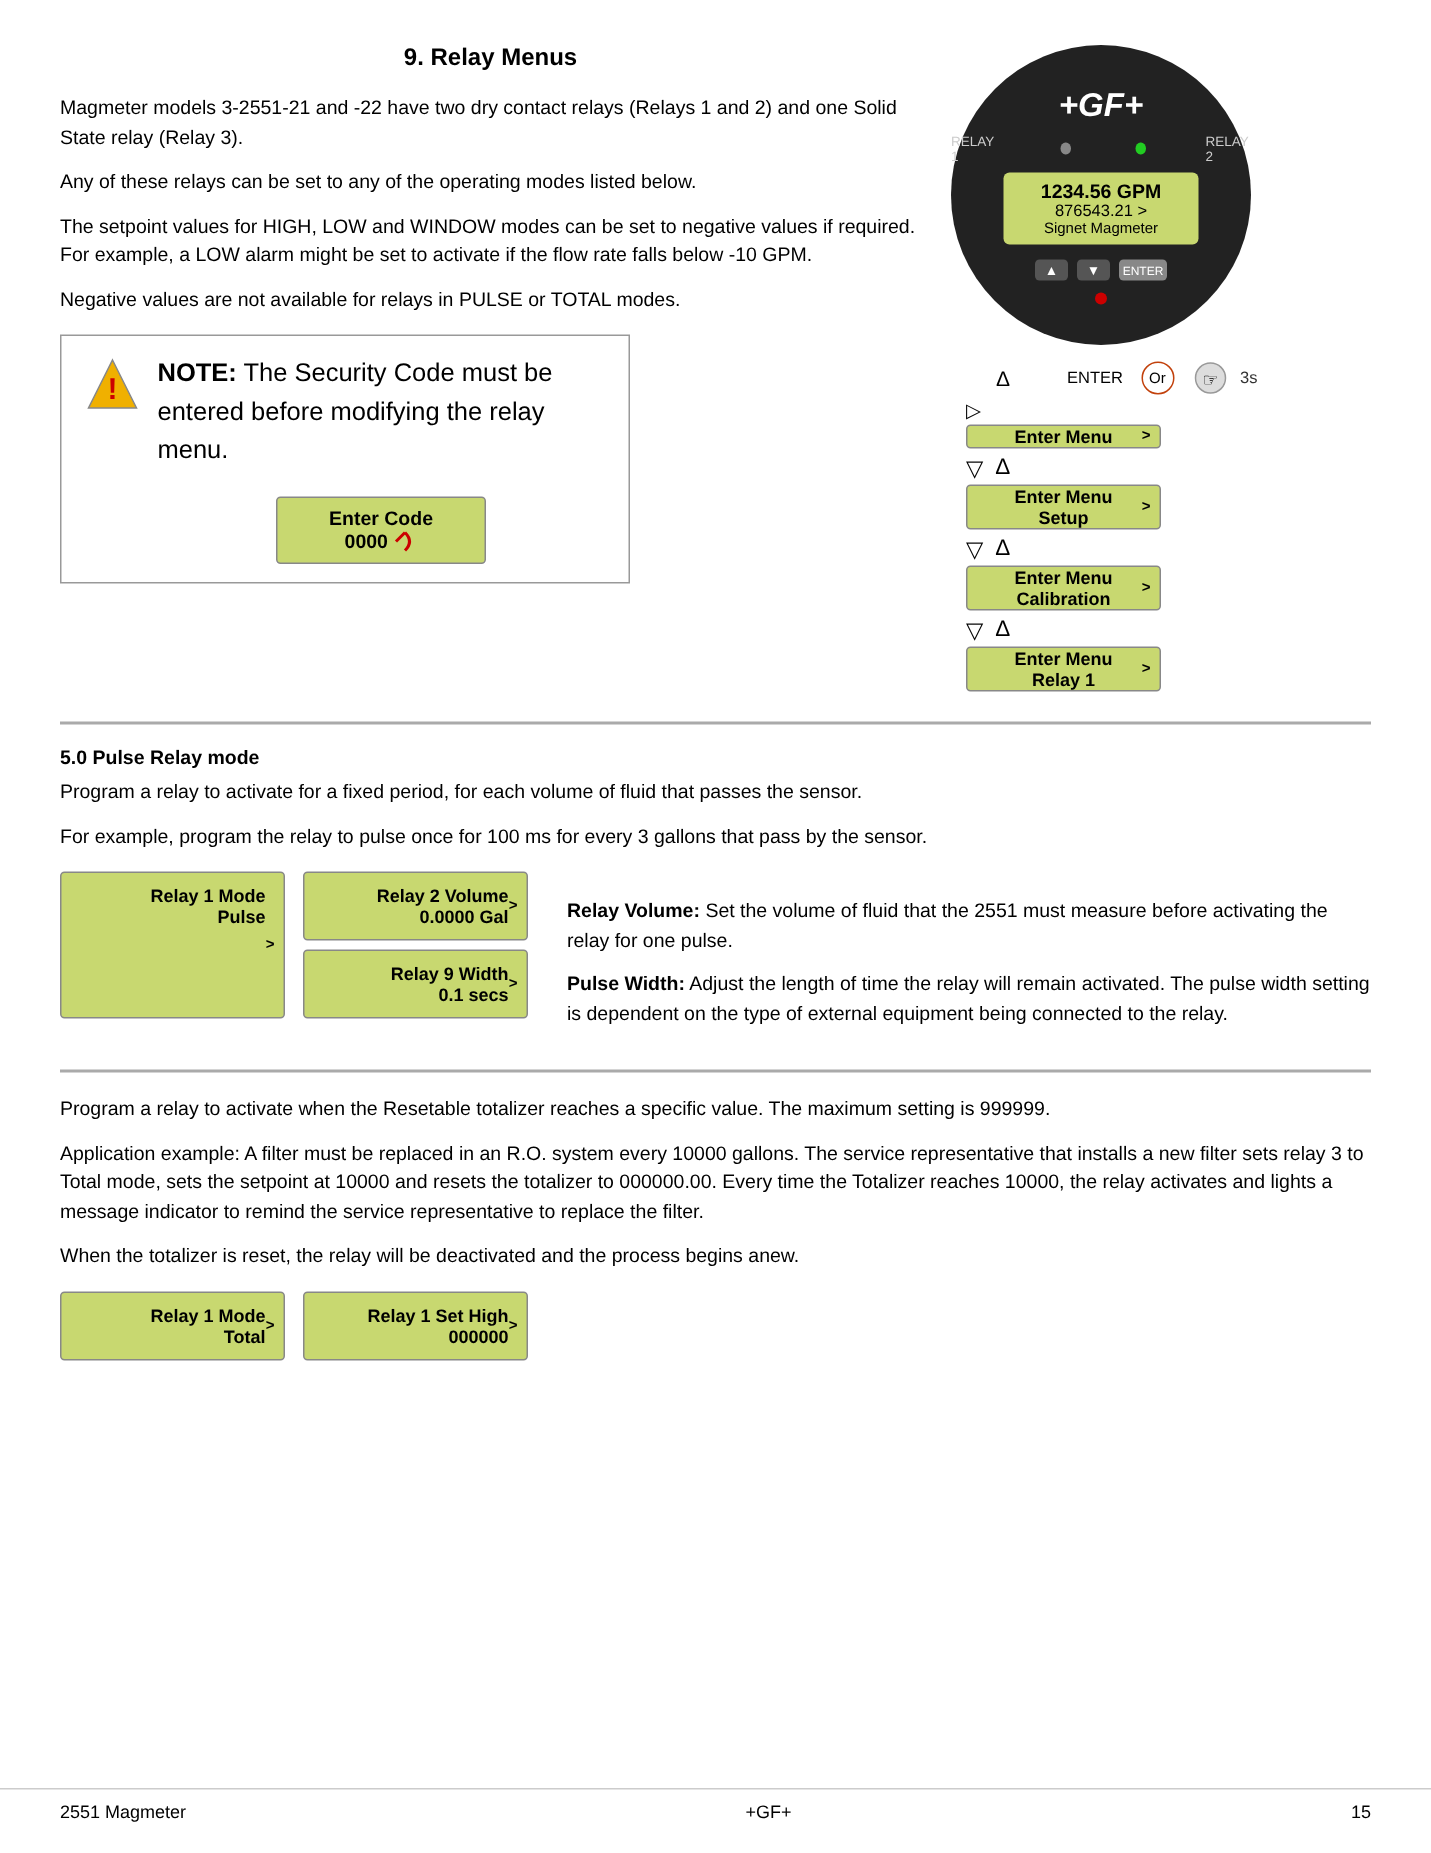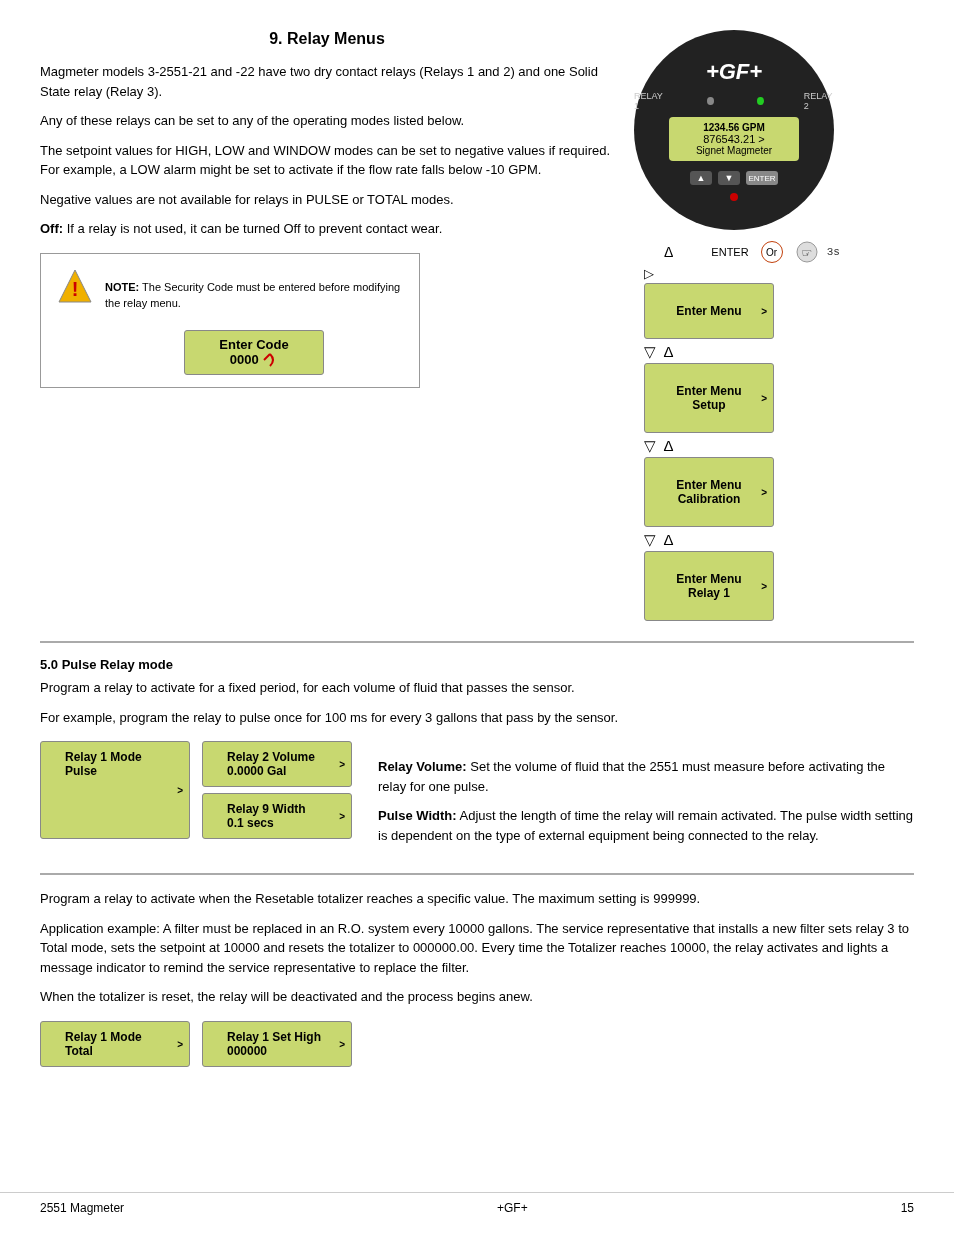--- a/index.html
+++ b/index.html
@@ -78,21 +78,21 @@
     }
     .device-display {
       background: #c8d870;
       border-radius: 4px;
       padding: 5px 10px;
       text-align: center;
       margin-bottom: 6px;
       width: 130px;
     }
     .display-gpm {
-      font-size: 10px;
+      font-size: 13px;
       font-weight: bold;
       color: #000;
     }
     .display-value {
       font-size: 11px;
       color: #000;
     }
     .display-name {
       font-size: 10px;
       color: #000;
@@ -122,21 +122,21 @@
       align-items: center;
       justify-content: center;
       color: #fff;
       font-size: 8px;
     }
     .delta-sym { font-size: 14px; }
     .enter-box {
       background: #c8d870;
       border: 1px solid #888;
       border-radius: 3px;
-      padding: 20px 14px;
+      padding: 0 14px;
       font-size: 12px;
       font-weight: bold;
       text-align: center;
       min-width: 130px;
       position: relative;
     }
     .enter-box .arr {
       position: absolute;
       right: 6px;
       top: 50%;
@@ -153,23 +153,22 @@
       background: #fff;
       max-width: 380px;
     }
     .warning-icon {
       width: 36px;
       height: 36px;
       flex-shrink: 0;
       margin-top: 2px;
     }
     .note-text {
-      font-size: 11px;
+      font-size: 17px;
       line-height: 1.5;
-      margin-top: 13px;
     }
     .enter-code-box {
       background: #c8d870;
       border: 1px solid #888;
       border-radius: 3px;
       padding: 6px 34px;
       text-align: center;
       font-size: 13px;
       font-weight: bold;
       margin-top: 8px;
@@ -182,22 +181,22 @@
     }
     .subsection-title {
       font-weight: bold;
       font-size: 13px;
       margin-bottom: 6px;
     }
     .relay-box {
       background: #c8d870;
       border: 1px solid #888;
       border-radius: 3px;
-      padding: 8px 24px;
-      text-align: left;
+      padding: 8px 12px;
+      text-align: right;
       font-size: 12px;
       font-weight: bold;
       min-width: 150px;
       position: relative;
       margin-right: 6px;
     }
     .relay-box .arr {
       position: absolute;
       right: 6px;
       top: 50%;
@@ -242,21 +241,20 @@
       justify-content: center;
       font-size: 10px;
       margin: 0 4px;
     }
     .nav-sym {
       font-size: 15px;
     }
     .three-s {
       font-size: 11px;
       color: #333;
-      font-family: Liberation Mono, monospace;
     }
     .diagram-area {
       display: flex;
       flex-direction: column;
       align-items: flex-start;
       width: 280px;
     }
     .total-boxes-row {
       display: flex;
       gap: 6px;
@@ -269,21 +267,20 @@
 <div class="page">
 
   <div class="top-section">
 
     <div class="text-content">
       <h1 class="section-title">9.   Relay Menus</h1>
       <p>Magmeter models 3-2551-21 and -22 have two dry contact relays (Relays 1 and 2) and one Solid State relay (Relay 3).</p>
       <p>Any of these relays can be set to any of the operating modes listed below.</p>
       <p>The setpoint values for HIGH, LOW and WINDOW modes can be set to negative values if required. For example, a LOW alarm might be set to activate if the flow rate falls below -10 GPM.</p>
       <p>Negative values are not available for relays in PULSE or TOTAL modes.</p>
-      <p><strong>Off:</strong><span> If a relay is not used, it can be turned Off to prevent contact wear.</span></p>
 
       <div class="note-box">
         <div class="warning-icon">
           <svg viewBox="0 0 36 36" width="36" height="36">
             <polygon points="18,2 34,34 2,34" fill="#f0b000" stroke="#888" stroke-width="1"></polygon>
             <text x="18" y="28" text-anchor="middle" font-size="20" font-weight="bold" fill="#c00">!</text>
           </svg>
         </div>
         <div>
           <p class="note-text">

